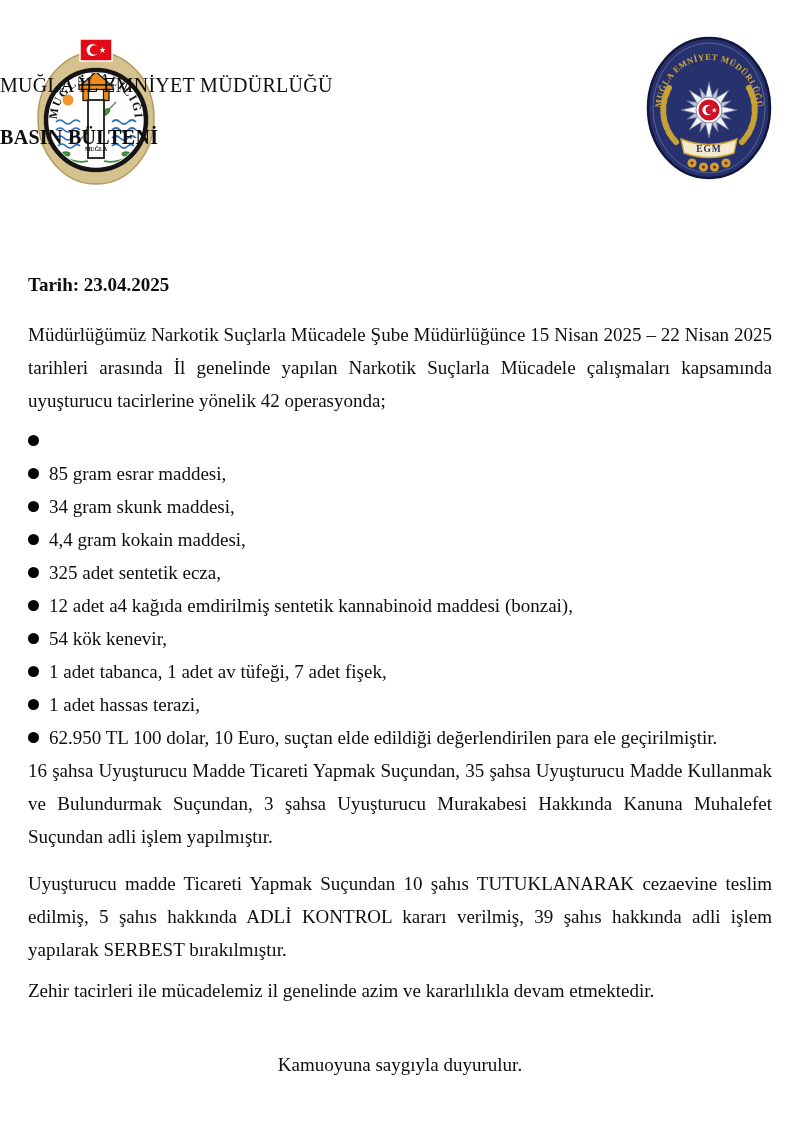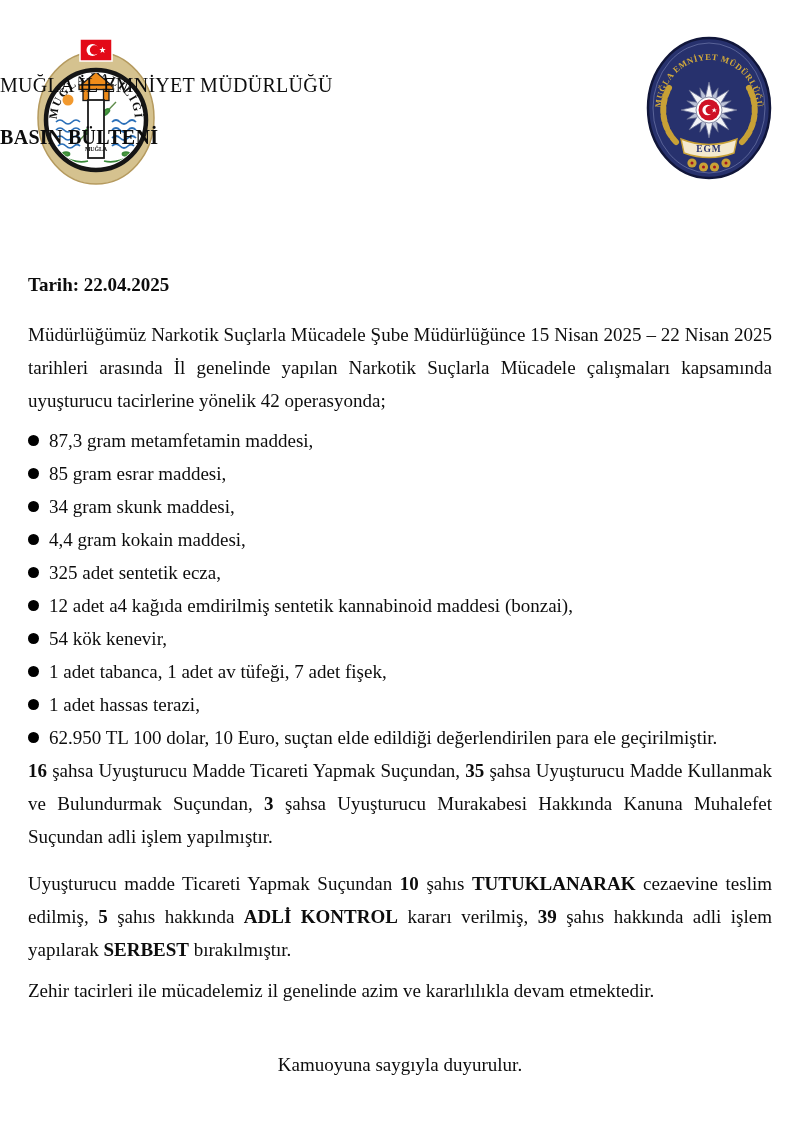--- a/index.html
+++ b/index.html
@@ -16,21 +16,21 @@
   .logo-right{position:absolute;left:646px;top:36px;width:126px;height:146px;}
   .title1{position:absolute;top:74px;width:100%;font-size:20px;font-weight:normal;letter-spacing:.3px;}
   .title2{position:absolute;top:126px;width:100%;font-size:20px;font-weight:bold;letter-spacing:.3px;}
   
   .content{position:absolute;left:28px;top:268px;width:744px;font-size:19px;line-height:33px;}
   .date-line{font-weight:bold;margin:0 0 17px 0;}
   .para{text-align:justify;margin:0;}
   .intro{margin-bottom:7px;}
   .seize-item{line-height:33px;white-space:nowrap;}
   .dot{display:inline-block;width:11px;height:11px;background:#000;border-radius:50%;margin-right:10px;vertical-align:1px;}
-  .b{font-weight:bold;}
+  .b{font-weight:normal;}
   .para-detention{margin-top:14px;}
   .para-closing{margin-top:8px;}
   .signoff{margin-top:41px;text-align:center;}
 </style>
 </head>
 <body>
 
 <div class="page">
 
   <div class="logo-left">
@@ -138,26 +138,26 @@
           <circle cx="80" cy="127" r="1.5" fill="#a31220"></circle>
       </g>
     </svg>
   </div>
 
   <div class="title1">MUĞLA İL EMNİYET MÜDÜRLÜĞÜ</div>
   <div class="title2">BASIN BÜLTENİ</div>
 
   <div class="content">
 
-    <p class="date-line">Tarih: 22.04.2025</p>
+    <p class="date-line">Tarih: 23.04.2025</p>
 
     <p class="para intro">Müdürlüğümüz Narkotik Suçlarla Mücadele Şube Müdürlüğünce 15 Nisan 2025 – 22 Nisan 2025 tarihleri arasında İl genelinde yapılan Narkotik Suçlarla Mücadele çalışmaları kapsamında uyuşturucu tacirlerine yönelik 42 operasyonda;</p>
 
     <div>
-      <div class="seize-item"><span class="dot"></span><span>87,3 gram metamfetamin maddesi,</span></div>
+      <div class="seize-item"><span class="dot"></span></div>
       <div class="seize-item"><span class="dot"></span><span>85 gram esrar maddesi,</span></div>
       <div class="seize-item"><span class="dot"></span><span>34 gram skunk maddesi,</span></div>
       <div class="seize-item"><span class="dot"></span><span>4,4 gram kokain maddesi,</span></div>
       <div class="seize-item"><span class="dot"></span><span>325 adet sentetik ecza,</span></div>
       <div class="seize-item"><span class="dot"></span><span>12 adet a4 kağıda emdirilmiş sentetik kannabinoid maddesi (bonzai),</span></div>
       <div class="seize-item"><span class="dot"></span><span>54 kök kenevir,</span></div>
       <div class="seize-item"><span class="dot"></span><span>1 adet tabanca, 1 adet av tüfeği, 7 adet fişek,</span></div>
       <div class="seize-item"><span class="dot"></span><span>1 adet hassas terazi,</span></div>
       <div class="seize-item"><span class="dot"></span><span>62.950 TL 100 dolar, 10 Euro, suçtan elde edildiği değerlendirilen para ele geçirilmiştir.</span></div>
     </div>

